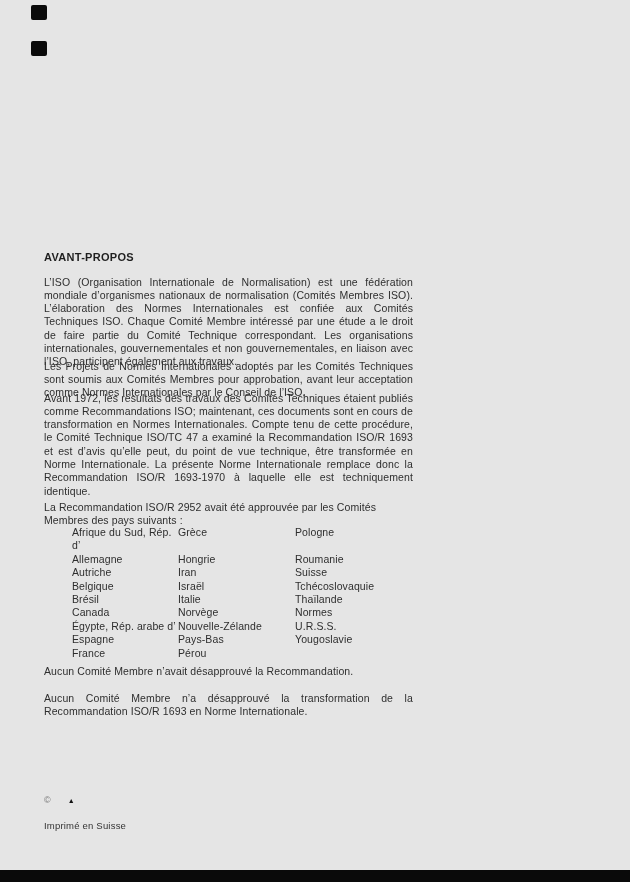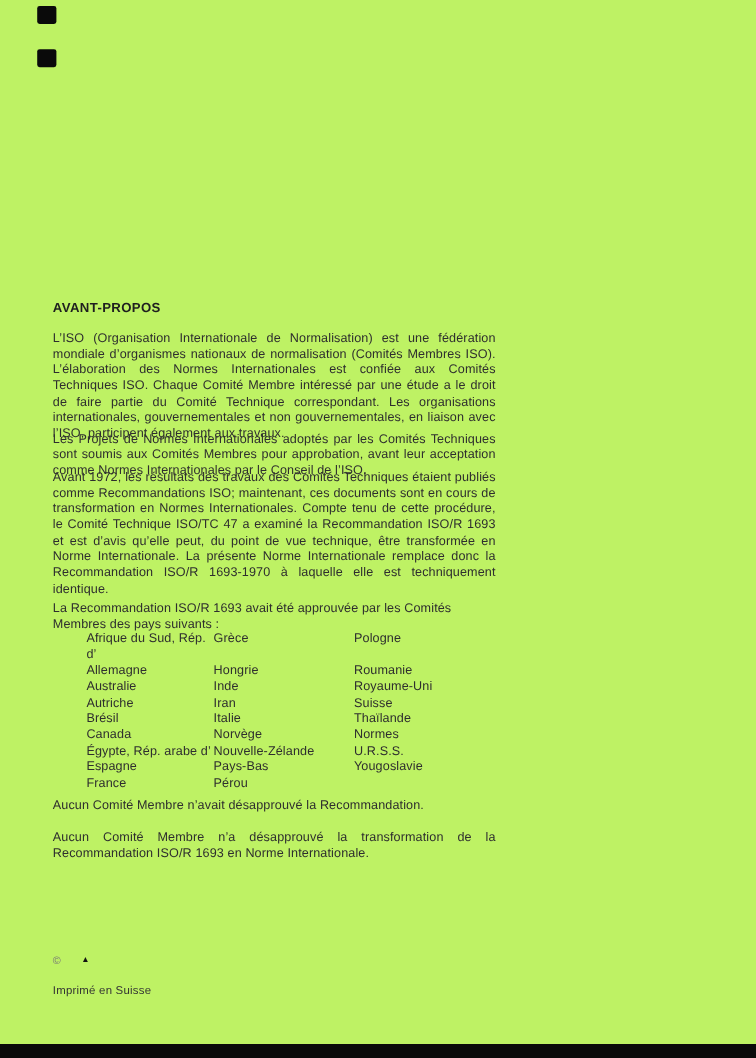--- a/index.html
+++ b/index.html
@@ -4,21 +4,21 @@
 <style>
   html, body { margin: 0; padding: 0; }
   body {
     width: 630px; height: 882px;
     background: #ffffff;
     font-family: "Liberation Sans", "DejaVu Sans", sans-serif;
     color: #2f2f2f;
     position: relative;
     overflow: hidden;
   }
-  .page { position: absolute; inset: 0; background: #bef264; }
+  .page { position: absolute; inset: 0; background: #e5e5e5; }
 
   
   .reg-mark {
     position: absolute; left: 31px; width: 16px; height: 15px;
     background: #0a0a0a; border-radius: 2px;
   }
   .reg-mark.m1 { top: 5px; }
   .reg-mark.m2 { top: 41px; }
   .bottom-bar {
     position: absolute; left: 0; bottom: 0; width: 630px; height: 12px;
@@ -76,42 +76,42 @@
 <div class="page">
 
   <div class="reg-mark m1"></div>
   <div class="reg-mark m2"></div>
 
   <h1 class="block title">AVANT-PROPOS</h1>
 
   <p class="block p1">L’ISO (Organisation Internationale de Normalisation) est une fédération mondiale d’organismes nationaux de normalisation (Comités Membres ISO). L’élaboration des Normes Internationales est confiée aux Comités Techniques ISO. Chaque Comité Membre intéressé par une étude a le droit de faire partie du Comité Technique correspondant. Les organisations internationales, gouvernementales et non gouvernementales, en liaison avec l’ISO, participent également aux travaux.</p>
   <p class="block p2">Les Projets de Normes Internationales adoptés par les Comités Techniques sont soumis aux Comités Membres pour approbation, avant leur acceptation comme Normes Internationales par le Conseil de l’ISO.</p>
   <p class="block p3">Avant 1972, les résultats des travaux des Comités Techniques étaient publiés comme Recommandations ISO; maintenant, ces documents sont en cours de transformation en Normes Internationales. Compte tenu de cette procédure, le Comité Technique ISO/TC 47 a examiné la Recommandation ISO/R 1693 et est d’avis qu’elle peut, du point de vue technique, être transformée en Norme Internationale. La présente Norme Internationale remplace donc la Recommandation ISO/R 1693-1970 à laquelle elle est techniquement identique.</p>
-  <p class="block p4">La Recommandation ISO/R 1693 avait été approuvée par les Comités Membres des pays suivants :</p>
+  <p class="block p4">La Recommandation ISO/R 2952 avait été approuvée par les Comités Membres des pays suivants :</p>
 
   <div class="countries">
     <div class="crow">
       <span class="c1">Afrique du Sud, Rép. d’</span>
       <span class="c2">Grèce</span>
       <span class="c3">Pologne</span>
     </div>
     <div class="crow">
       <span class="c1">Allemagne</span>
       <span class="c2">Hongrie</span>
       <span class="c3">Roumanie</span>
     </div>
     <div class="crow">
-      <span class="c1">Australie</span>
-      <span class="c2">Inde</span>
-      <span class="c3">Royaume-Uni</span>
-    </div>
-    <div class="crow">
       <span class="c1">Autriche</span>
       <span class="c2">Iran</span>
       <span class="c3">Suisse</span>
+    </div>
+    <div class="crow">
+      <span class="c1">Belgique</span>
+      <span class="c2">Israël</span>
+      <span class="c3">Tchécoslovaquie</span>
     </div>
     <div class="crow">
       <span class="c1">Brésil</span>
       <span class="c2">Italie</span>
       <span class="c3">Thaïlande</span>
     </div>
     <div class="crow">
       <span class="c1">Canada</span>
       <span class="c2">Norvège</span>
       <span class="c3">Normes</span>

